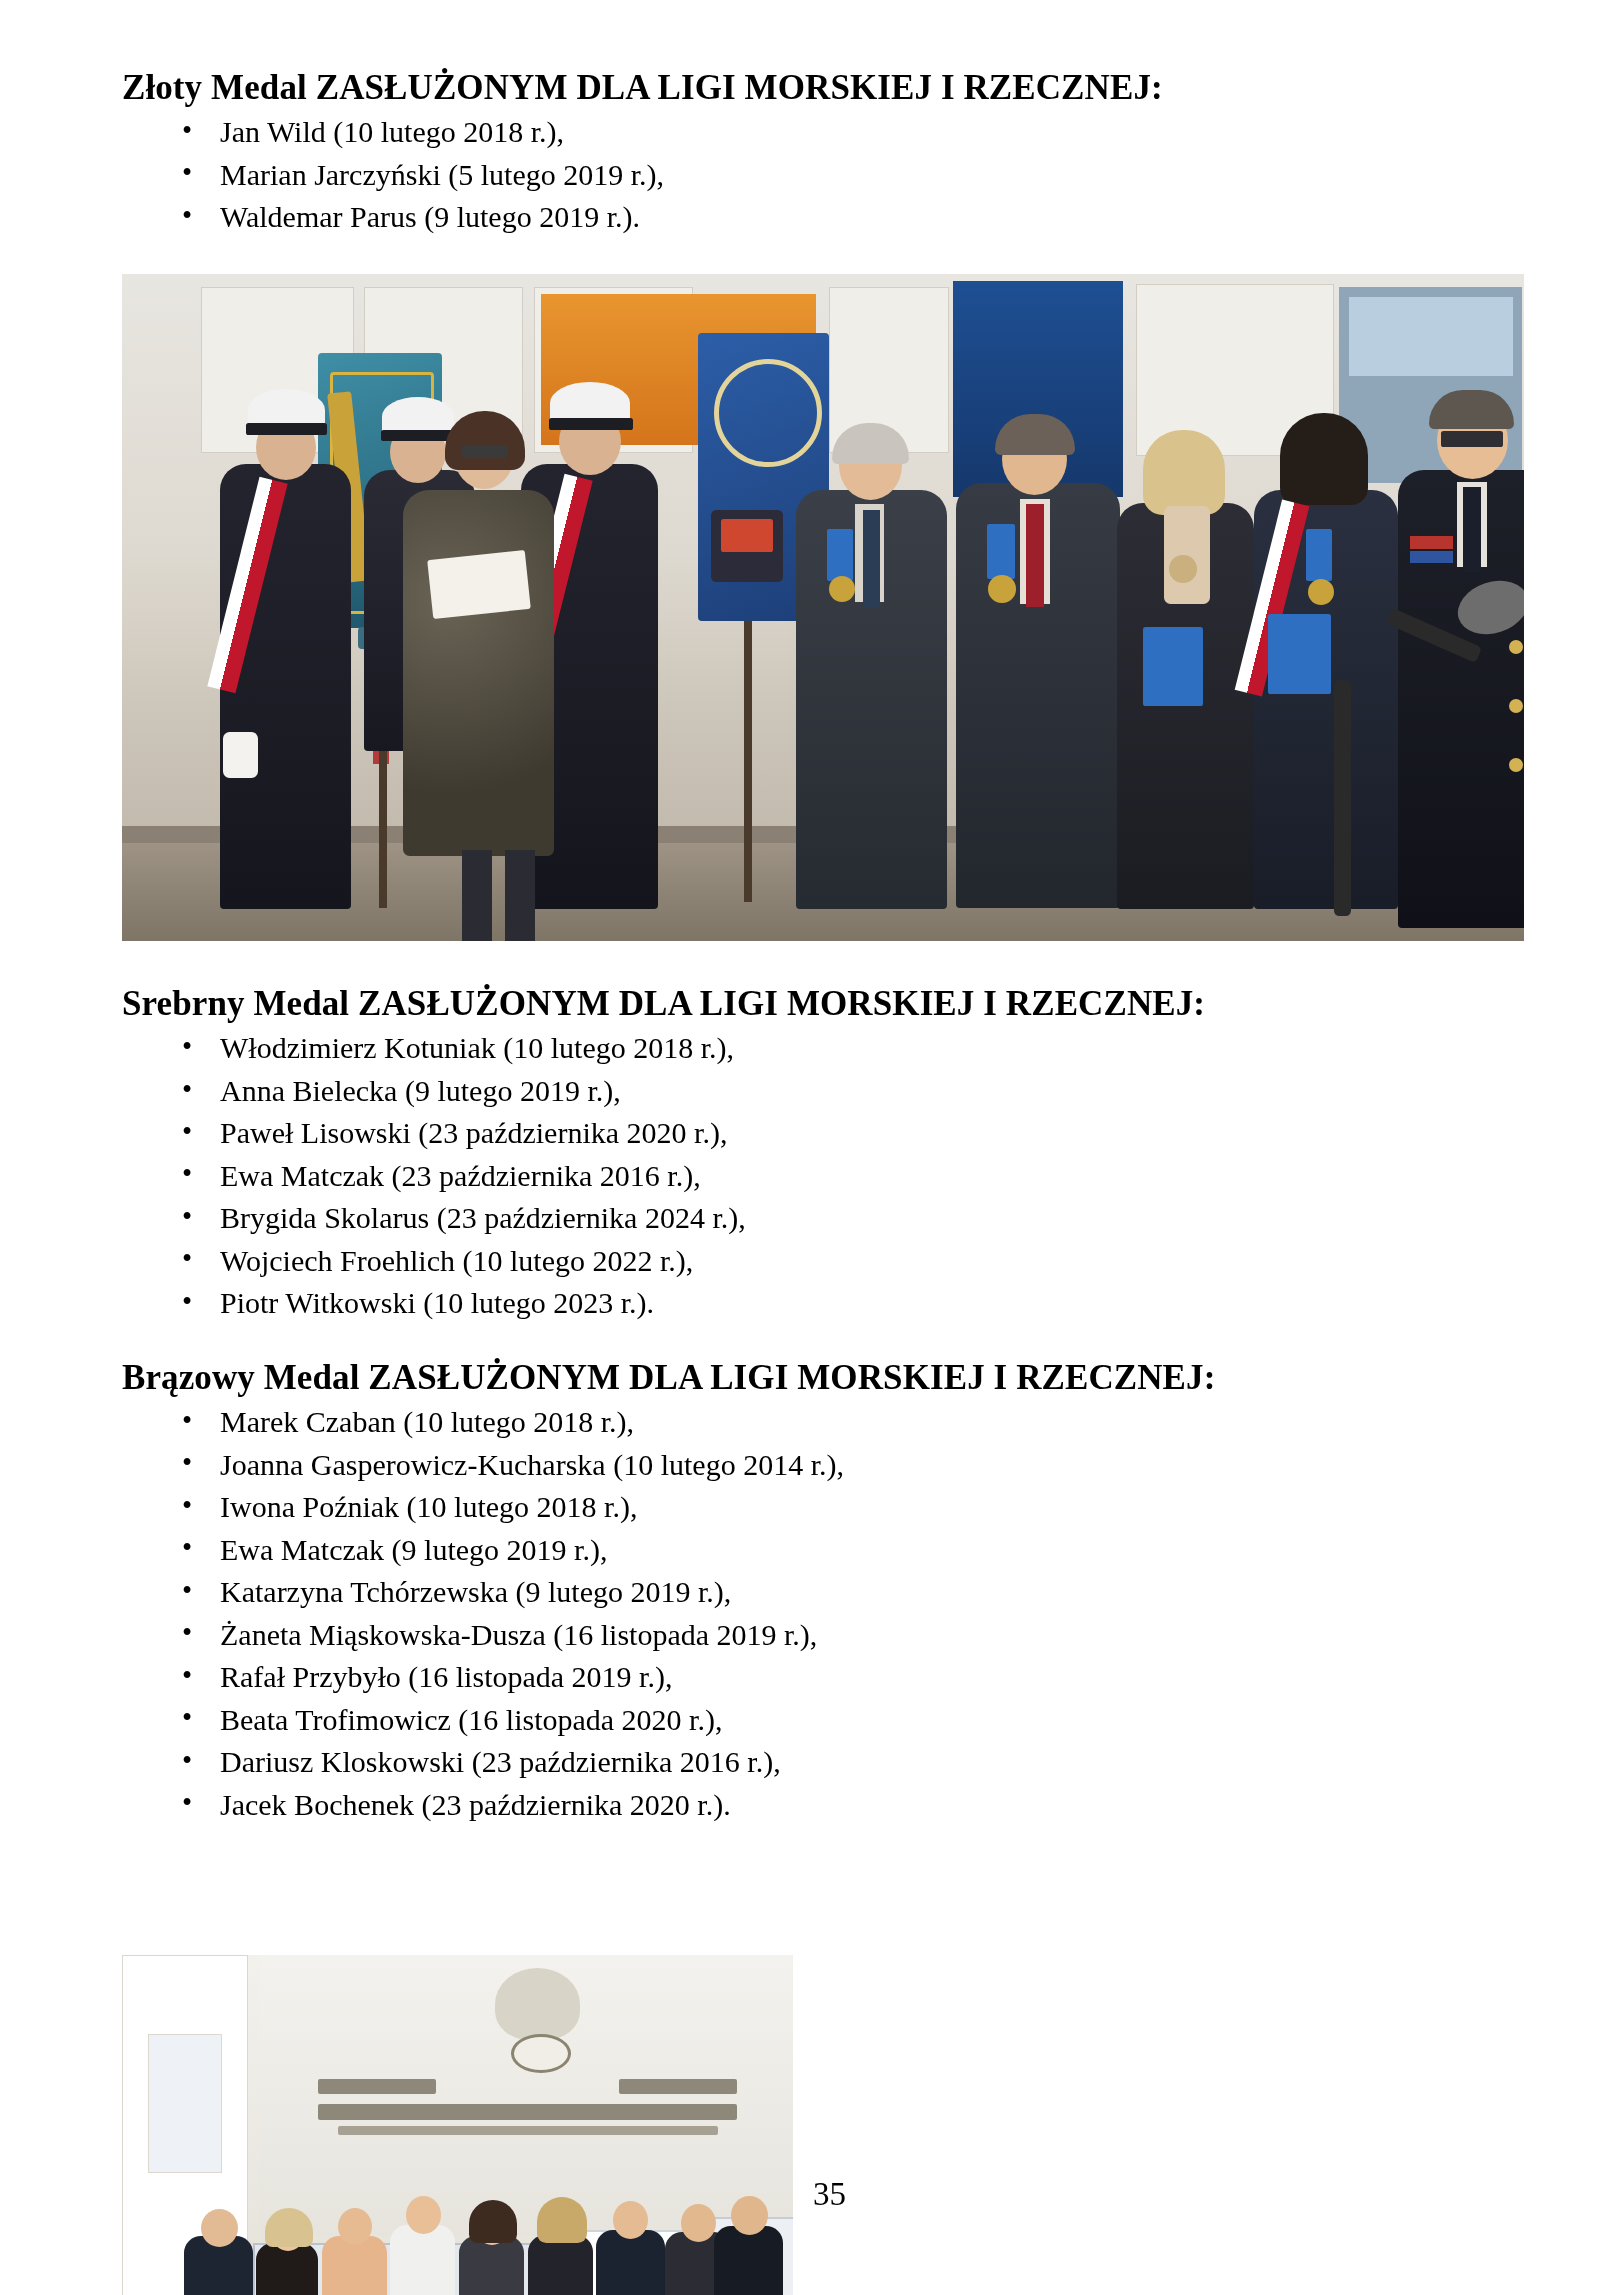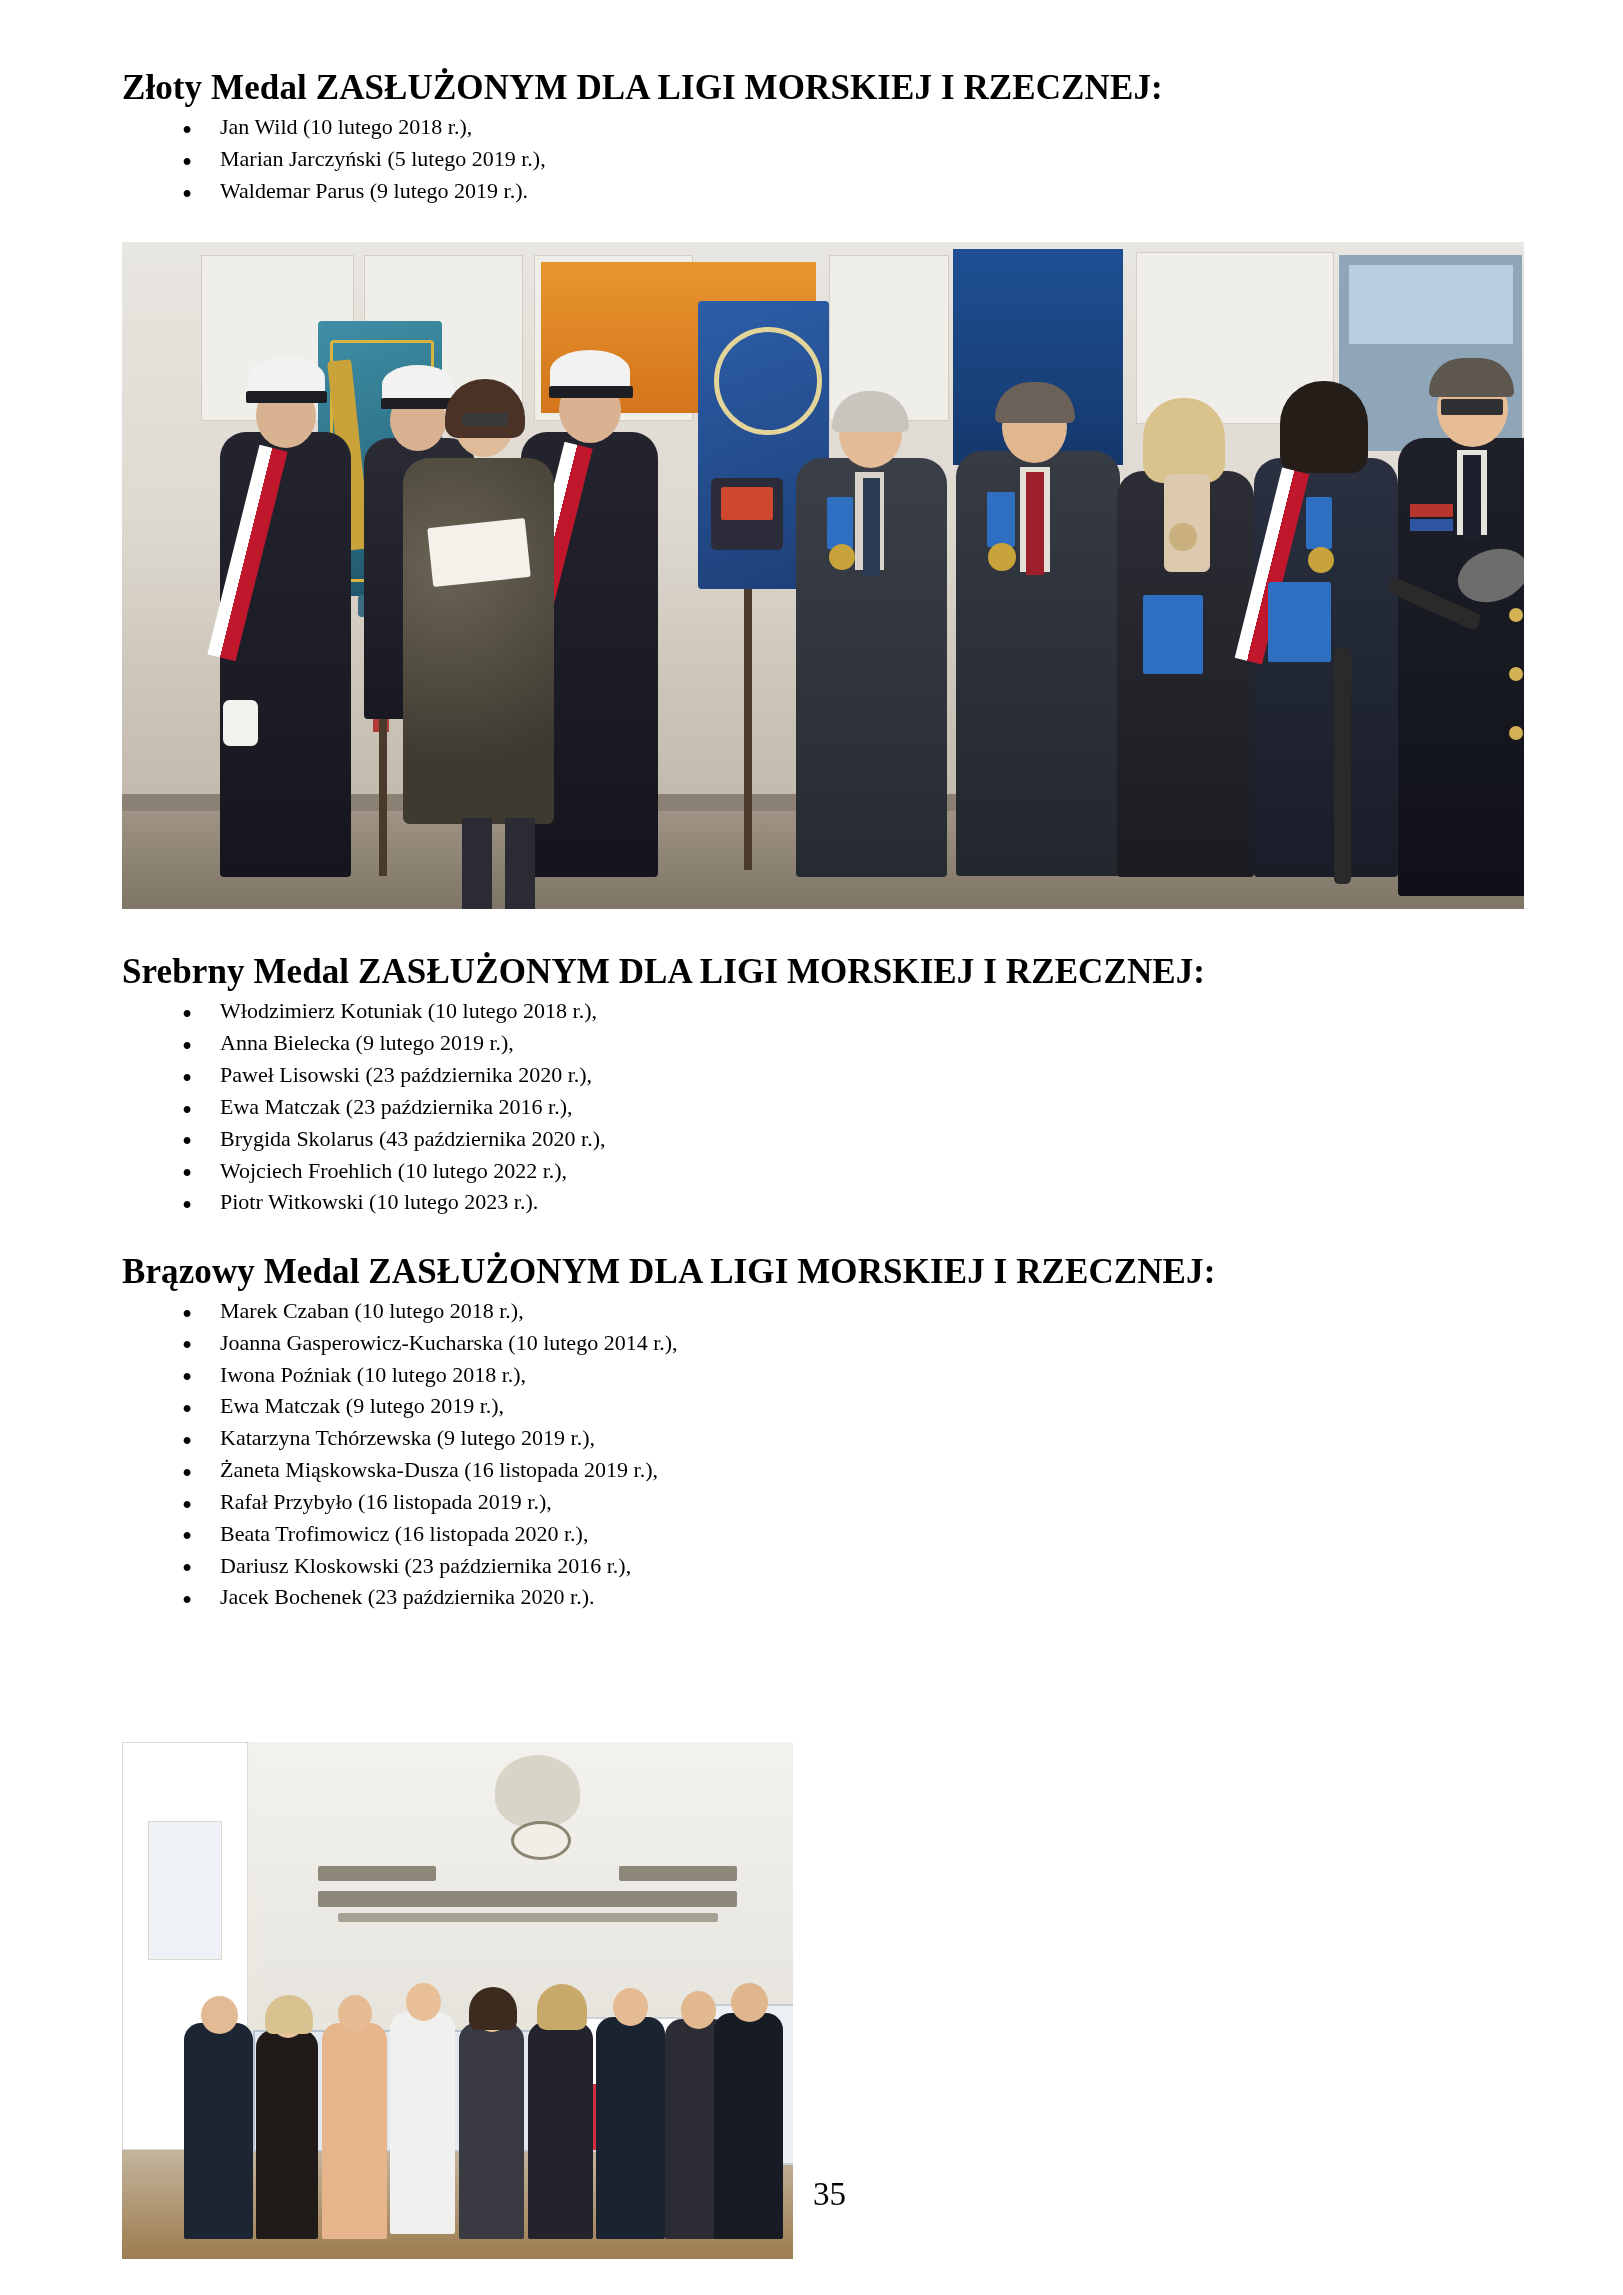--- a/index.html
+++ b/index.html
@@ -28,21 +28,21 @@
     margin: 0 0 3.9px 0;
     letter-spacing: 0.1px;
   }
   ul.medal-list {
     list-style: none;
     margin: 0;
     padding: 0;
   }
   ul.medal-list li {
     position: relative;
-    font-size: 22px;
+    font-size: 30px;
     line-height: 1.33;
     padding-left: 98px;
     margin: 0 0 2.6px 0;
     text-align: justify;
   }
   ul.medal-list li::before {
     content: "\2022";
     position: absolute;
     left: 60px;
     top: -1.3px;
@@ -239,21 +239,21 @@
 
   <div class="spacer-after-photo"></div>
 
   <div class="section-block srebrny-block">
     <h2 class="section-title">Srebrny Medal ZASŁUŻONYM DLA LIGI MORSKIEJ I RZECZNEJ:</h2>
     <ul class="medal-list">
       <li>Włodzimierz Kotuniak (10 lutego 2018 r.),</li>
       <li>Anna Bielecka (9 lutego 2019 r.),</li>
       <li>Paweł Lisowski (23 października 2020 r.),</li>
       <li>Ewa Matczak (23 października 2016 r.),</li>
-      <li>Brygida Skolarus (43 października 2020 r.),</li>
+      <li>Brygida Skolarus (23 października 2024 r.),</li>
       <li>Wojciech Froehlich (10 lutego 2022 r.),</li>
       <li>Piotr Witkowski (10 lutego 2023 r.).</li>
     </ul>
   </div>
 
   <div class="section-block brazowy-block brazowy-wrap">
     <h2 class="section-title">Brązowy Medal ZASŁUŻONYM DLA LIGI MORSKIEJ I RZECZNEJ:</h2>
     <ul class="medal-list">
       <li>Marek Czaban (10 lutego 2018 r.),</li>
       <li>Joanna Gasperowicz-Kucharska (10 lutego 2014 r.),</li>

